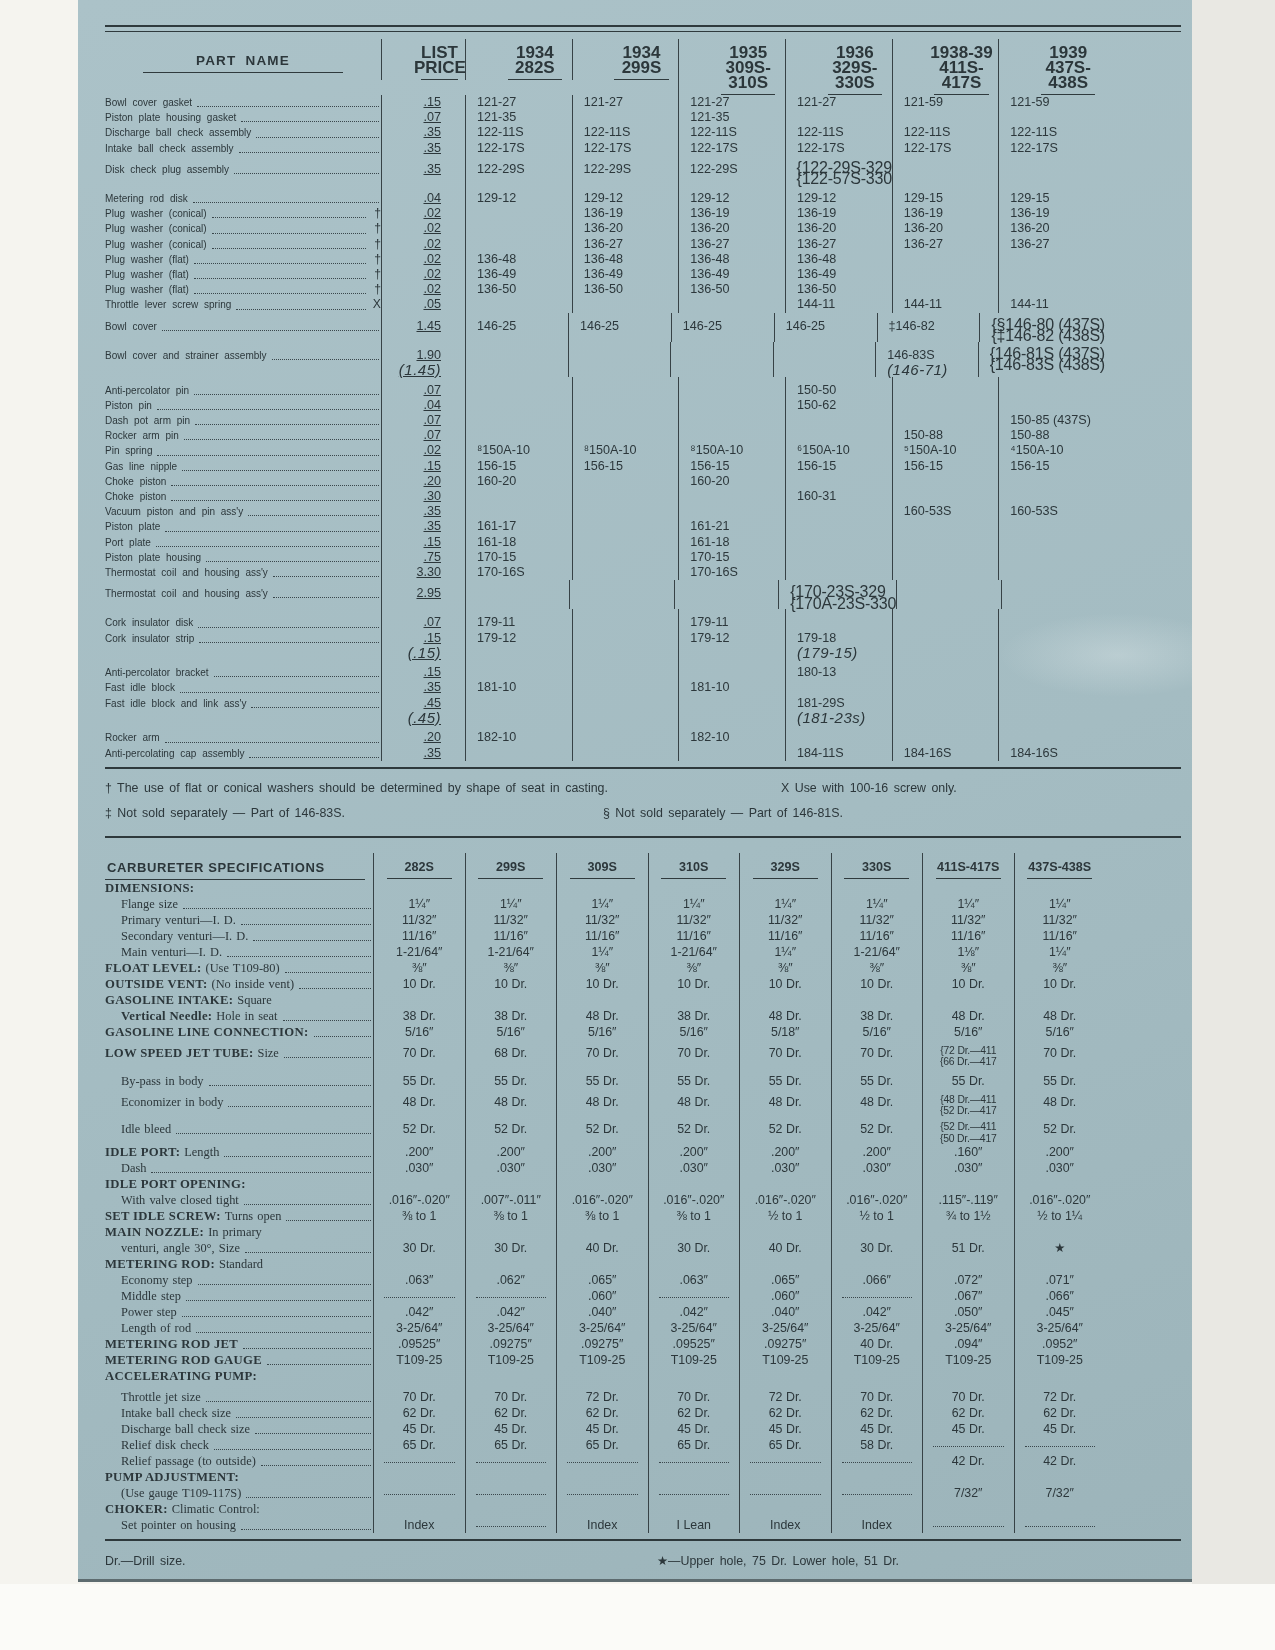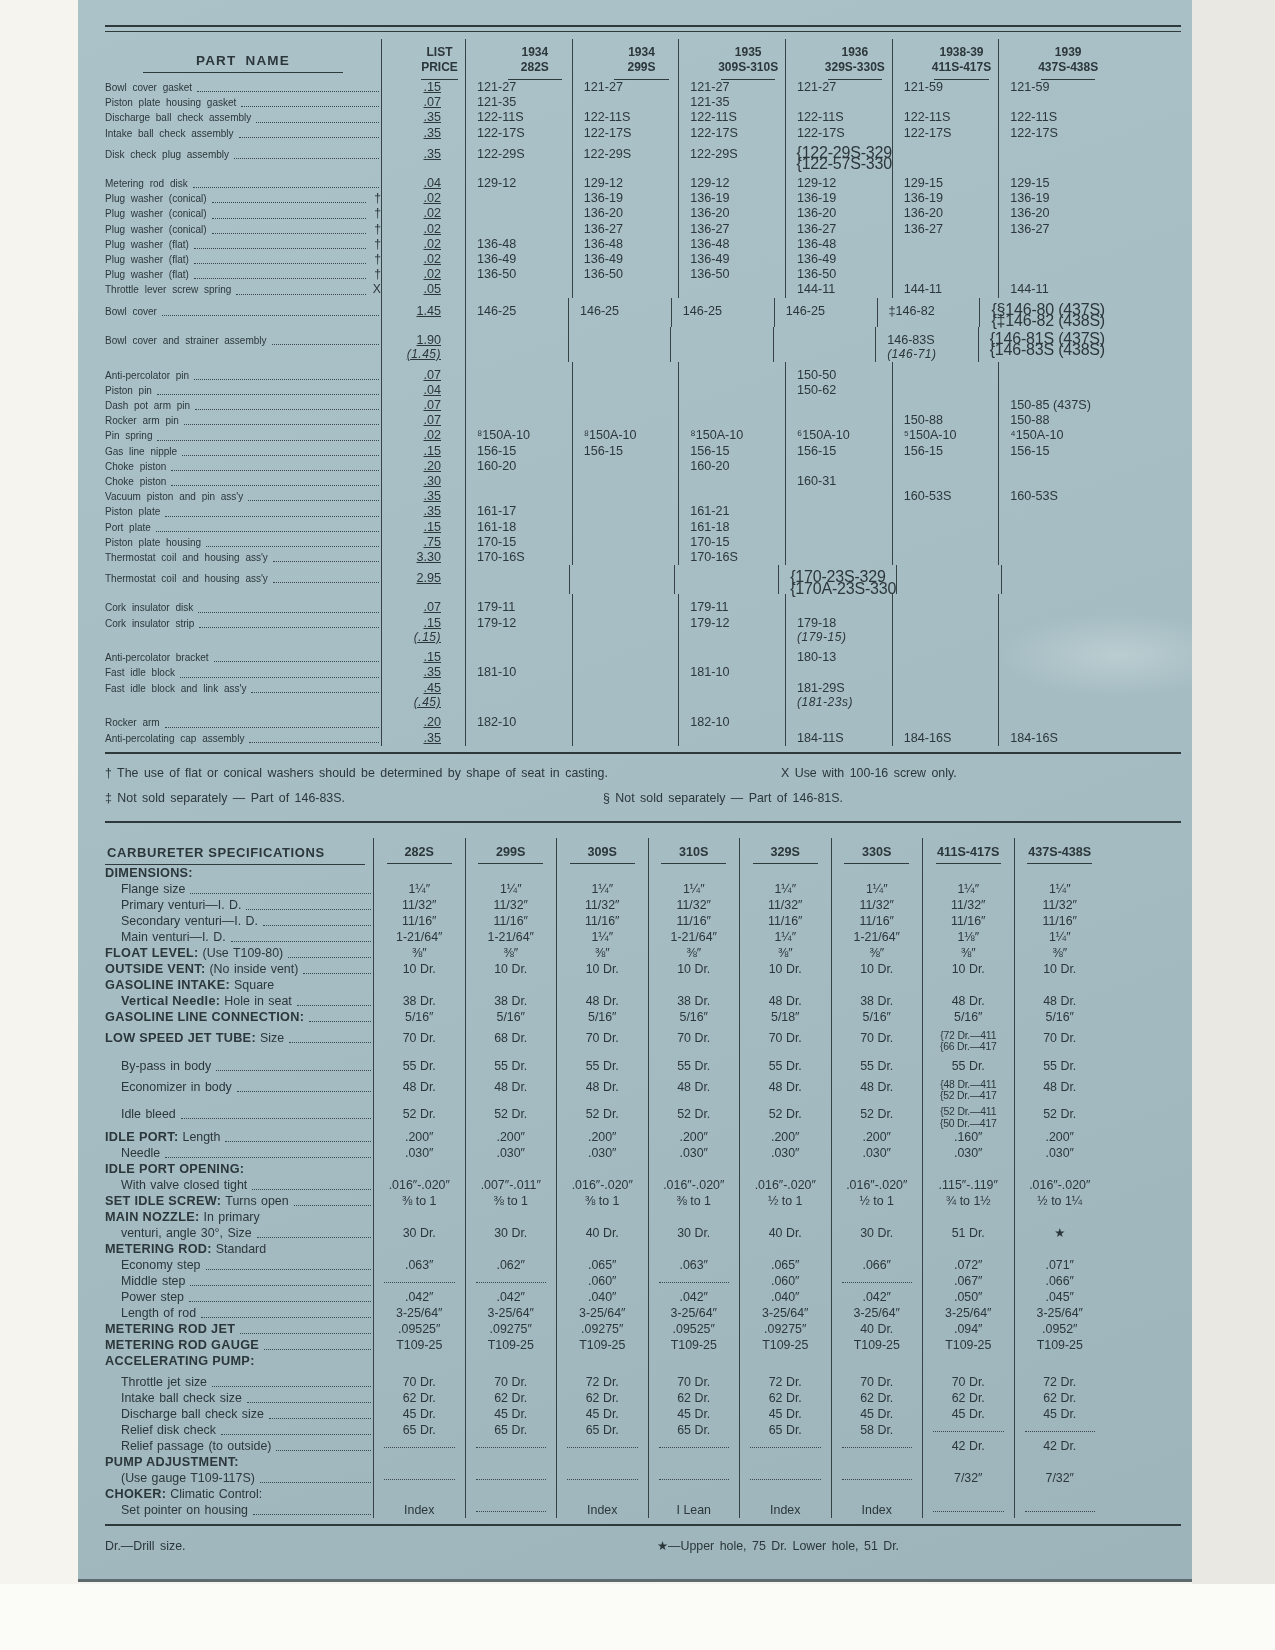--- a/index.html
+++ b/index.html
@@ -23,36 +23,36 @@
 
   .dblrule{margin-top:25px;height:4px;border-top:2.5px solid #2f3a3d;border-bottom:1.3px solid #2f3a3d;}
   .heavy{border-top:2.6px solid #2e393c;}
 
   
   .ptable{width:1000px;margin-top:7px;}
   .phead{display:flex;align-items:flex-start;}
   .ph-name{width:276px;box-sizing:border-box;text-align:center;padding-top:14px;}
   .pht{font-weight:700;font-size:13.5px;letter-spacing:1.2px;word-spacing:4px;}
   .ph-col{box-sizing:border-box;border-left:1.3px solid #374246;text-align:center;
-          font-weight:700;font-size:12px;line-height:15px;padding-top:6px;padding-left:32px;}
+          font-weight:700;font-size:17px;line-height:15px;padding-top:6px;padding-left:32px;}
   .ph-price{width:84px;}
   .ph-v{flex:1;}
   .hbar{border-bottom:1.4px solid #2f3a3d;margin:4px auto 0;}
   .prow{display:flex;align-items:stretch;}
   .prow.gap > .cell{padding-top:6px;}
   .cell{box-sizing:border-box;}
   .c-name{width:276px;}
   .nline{display:flex;width:100%;height:15.2px;align-items:flex-end;}
   .pn{white-space:nowrap;word-spacing:3px;font-size:10px;line-height:15.2px;}
   .lead{flex:1;border-bottom:1.6px dotted #3a474c;margin:0 2px 3px 5px;min-width:6px;}
   .mark{width:13px;text-align:right;font-size:12.2px;line-height:15.2px;}
   .c-price{width:84px;border-left:1.3px solid #374246;text-align:right;padding-right:24px;text-decoration:underline;}
   .c-v{flex:1;border-left:1.3px solid #374246;padding-left:11px;}
   .ln{font-size:12.6px;line-height:15.2px;white-space:nowrap;}
-  .itl{font-style:italic;font-size:12px;line-height:13.5px;letter-spacing:0.5px;}
+  .itl{font-style:italic;font-size:15px;line-height:13.5px;letter-spacing:0.5px;}
   .smln{font-size:16px;line-height:11.6px;letter-spacing:-0.2px;}
   .dashln{height:14px;position:relative;}
   .dashln::after{content:"";position:absolute;left:8px;right:8px;bottom:4px;border-bottom:1.5px dotted #3a474c;}
 
   
   .fns{padding:8px 0 9px 0;font-size:12.4px;word-spacing:2px;}
   .fnrow{position:relative;height:25px;line-height:22px;}
   .fn-abs{position:absolute;top:0;}
   .fn-r1{left:676px;}
   .fn-r2{left:498px;}
@@ -61,21 +61,21 @@
   .stable{width:1000px;margin-top:15px;}
   .shead{display:flex;align-items:stretch;}
   .sh-lab{width:268px;box-sizing:border-box;padding-top:7px;}
   .sh-t{font-weight:700;font-size:13px;letter-spacing:0.6px;padding-left:2px;}
   .sh-lab .hbar{margin:4px 0 0 0;width:97%;}
   .sh-col{flex:1;box-sizing:border-box;border-left:1.3px solid #374246;text-align:center;
           font-weight:700;font-size:12.6px;padding-top:7px;}
   .srow{display:flex;align-items:stretch;}
   .srow.gap > .cell{padding-top:5px;}
   .c-lab{width:268px;}
-  .c-lab .nline{height:16px;}
+  .c-lab .nline{height:16px;font-family:Liberation Serif, serif;}
   .c-lab.ind1{padding-left:16px;}
   .bl{font-weight:700;font-size:12.7px;letter-spacing:0.3px;white-space:nowrap;line-height:16px;}
   .rl{font-size:12.4px;white-space:nowrap;line-height:16px;word-spacing:1px;margin-left:4px;}
   .rl:first-child{margin-left:0;}
   .c-s{flex:1;border-left:1.3px solid #374246;text-align:center;}
   .srow .ln{font-size:12.4px;line-height:16px;}
   .srow .smln{font-size:10.4px;line-height:11.4px;}
   .srow .dashln{height:15px;}
   .srow .dashln::after{left:10px;right:10px;bottom:5px;}
 
@@ -1501,21 +1501,21 @@
             <div class="cell c-s">
               <div class="ln">.160″</div>
             </div>
             <div class="cell c-s">
               <div class="ln">.200″</div>
             </div>
           </div>
           <div class="srow">
             <div class="cell c-lab ind1">
               <div class="nline">
-                <span class="rl">Needle</span>
+                <span class="rl">Dash</span>
                 <div class="lead"></div>
               </div>
             </div>
             <div class="cell c-s">
               <div class="ln">.030″</div>
             </div>
             <div class="cell c-s">
               <div class="ln">.030″</div>
             </div>
             <div class="cell c-s">

